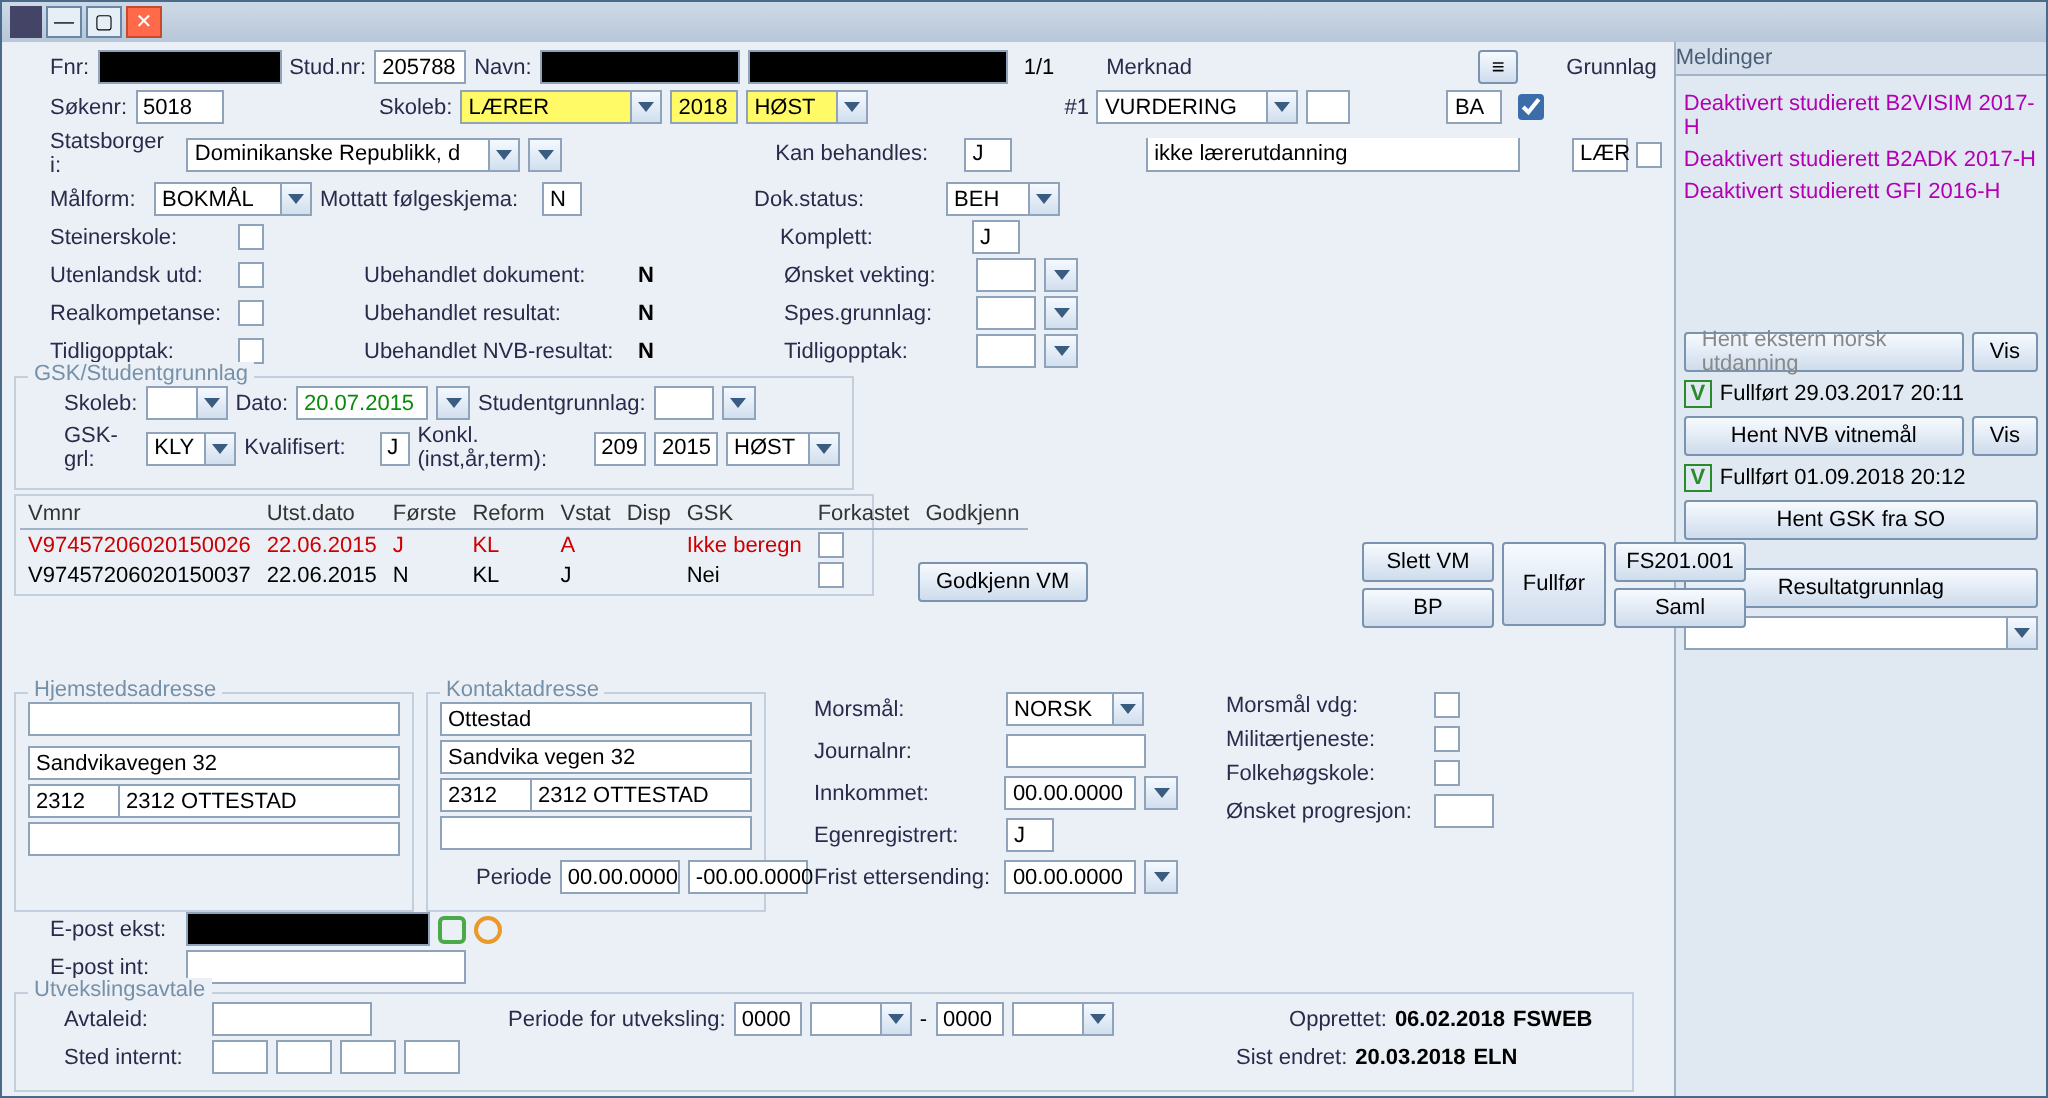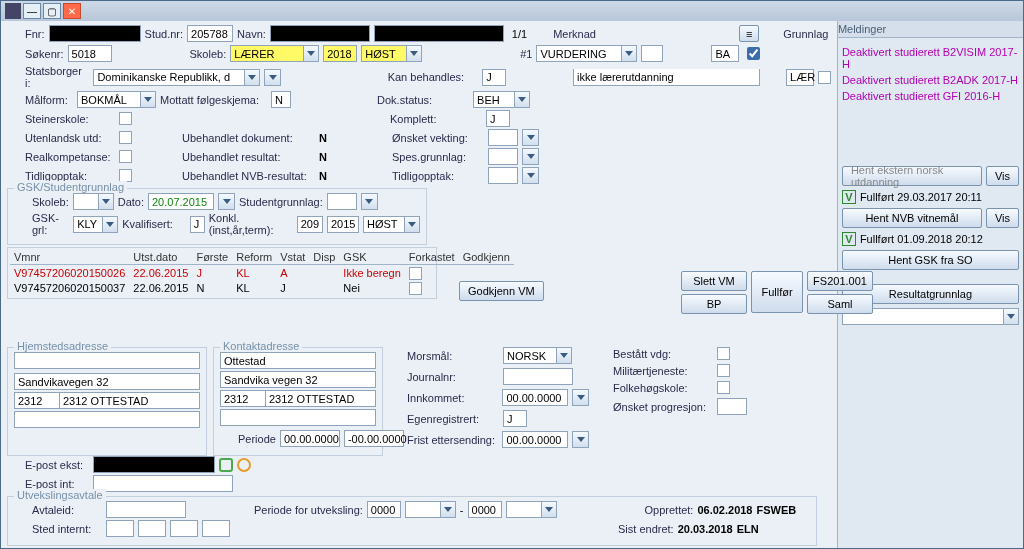--- a/index.html
+++ b/index.html
@@ -77,21 +77,21 @@
         <span style="width:16px"></span>
         <span class="lbl">Grunnlag</span>
       </div>
 
       <div class="row">
         <span class="lbl">Søkenr:</span>
         <span class="val" style="width:44px">5018</span>
         <span style="width:70px"></span>
         <span class="lbl">Skoleb:</span>
         <span class="sel">
-            <span class="txt yellow" style="background:#fffa66;width:72px">LÆRER</span>
+            <span class="txt yellow" style="background:#fffa66;width:84px">LÆRER</span>
             <span class="arr"></span>
           </span>
         <span class="val yellow" style="width:34px">2018</span>
         <span class="sel">
             <span class="txt yellow" style="background:#fffa66;width:44px">HØST</span>
             <span class="arr"></span>
           </span>
         <span style="width:90px"></span>
         <span class="lbl">#1</span>
         <span class="sel">
@@ -318,21 +318,21 @@
           </div>
           <div class="row">
             <span class="lbl" style="width:92px">Frist ettersending:</span>
             <span class="val" style="width:66px">00.00.0000</span>
             <span class="dropbtn"></span>
           </div>
         </div>
 
         <div class="stack" style="width:180px;padding-top:4px">
           <div class="row">
-              <span class="lbl" style="width:100px">Bestått vdg:</span>
+              <span class="lbl" style="width:100px">Morsmål vdg:</span>
               <span class="chk"></span>
             </div>
           <div class="row">
               <span class="lbl" style="width:100px">Militærtjeneste:</span>
               <span class="chk"></span>
             </div>
           <div class="row">
               <span class="lbl" style="width:100px">Folkehøgskole:</span>
               <span class="chk"></span>
             </div>

